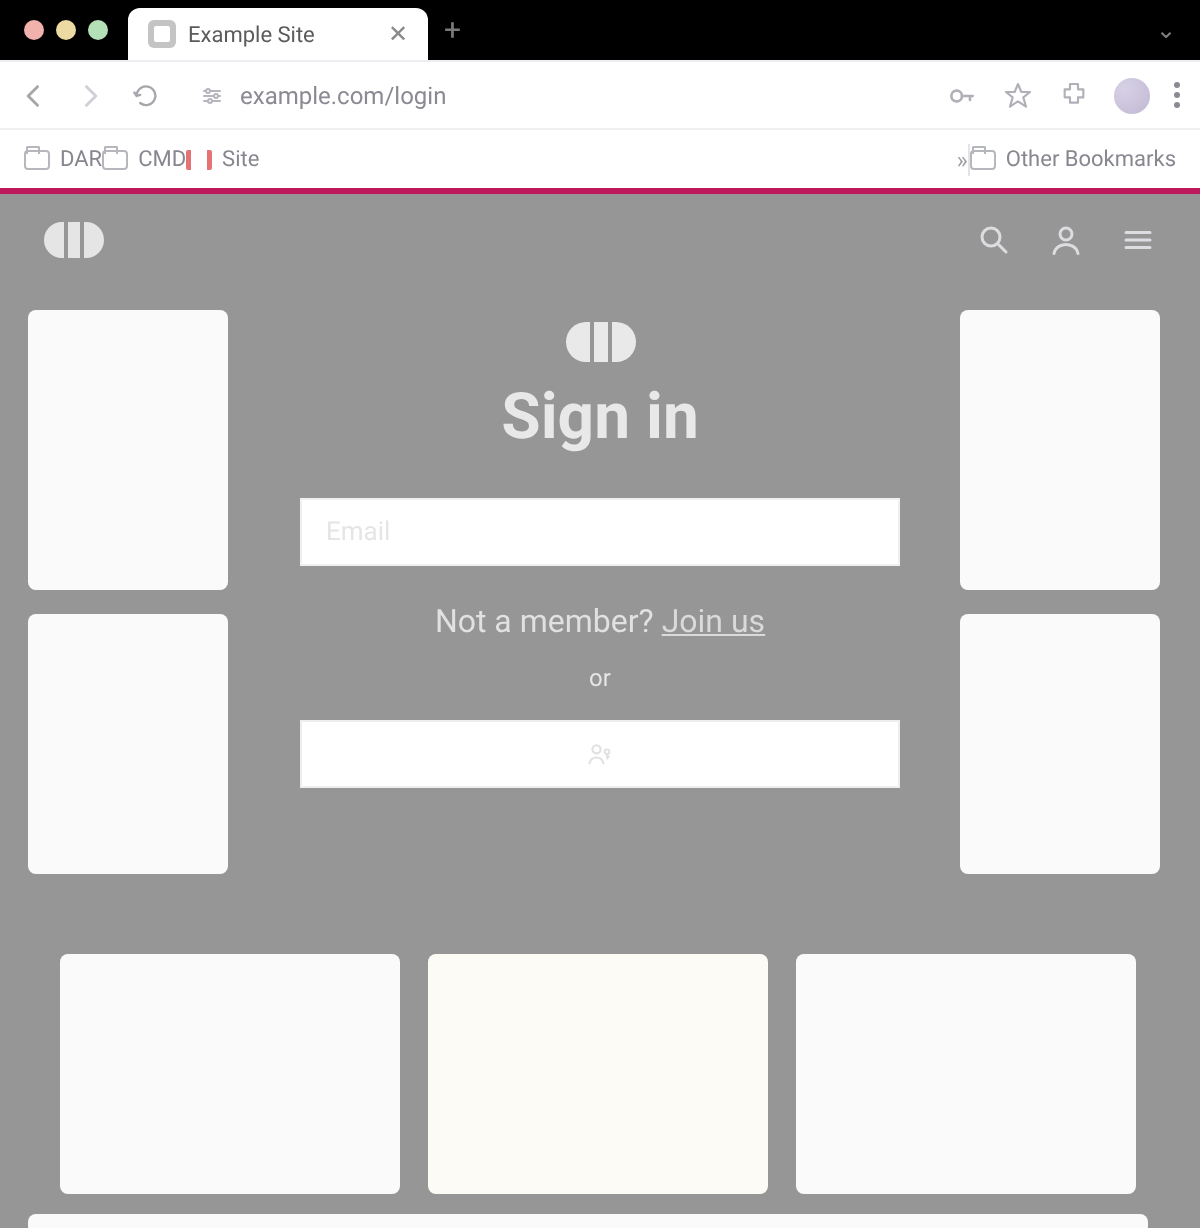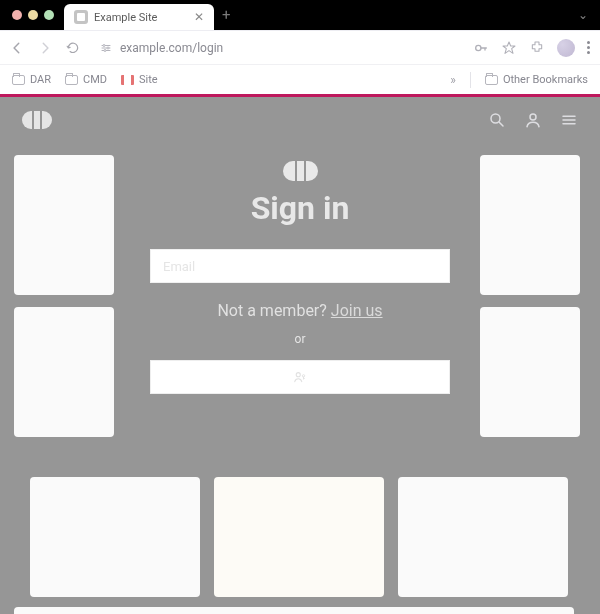--- a/index.html
+++ b/index.html
@@ -26,21 +26,21 @@
   .nav-icon { width: 14px; height: 14px; cursor: pointer; }
   .addr { flex: 1; display: flex; align-items: center; background: #fff; height: 26px; border-radius: 13px; padding: 0 10px; gap: 8px; }
   .addr .tune { color: #a0a0a8; font-size: 12px; }
   .addr .url { font-size: 12px; color: #8a8a92; flex: 1; }
   .toolbar-right { display: flex; gap: 12px; align-items: center; color: #9d9da5; }
   .tb-icon { width: 16px; height: 16px; cursor: pointer; display:flex; align-items:center; justify-content:center; }
   .avatar-dot { width: 18px; height: 18px; border-radius: 50%; background: radial-gradient(circle at 30% 30%, #d7d1e6, #c0b8d2); }
   .kebab { display: flex; flex-direction: column; gap: 2px; }
   .kebab span { width: 3px; height: 3px; background: #8a8a92; border-radius: 50%; }
 
-  .bookmarks { display: flex; align-items: center; height: 30px; padding: 0 12px; gap: 14px; background: #fff; border-top: 1px solid #f0f0f3; }
+  .bookmarks { display: flex; align-items: center; height: 30px; padding: 0 12px; background: #fff; border-top: 1px solid #f0f0f3; }
   .bm { display: flex; align-items: center; gap: 5px; font-size: 11px; color: #878790; cursor: pointer; }
   .bm .folder { width: 13px; height: 10px; border: 1px solid #b6b6bd; border-radius: 2px; position: relative; }
   .bm .folder::before { content:""; position:absolute; top:-3px; left:0; width:5px; height:3px; border:1px solid #b6b6bd; border-bottom:none; border-radius:1px 1px 0 0; }
   .gmail-ico { width: 13px; height: 10px; background: linear-gradient(to right,#e57373 0 20%,#fff 20% 80%,#e57373 80% 100%); border-radius:1px; position:relative; }
   .bookmarks .spacer { flex: 1; }
   .bm-overflow { color: #a0a0a8; font-size: 12px; }
   .bm-divider { width: 1px; height: 16px; background: #e3e3e8; }
 
   
   .page { position: relative; background: #404040; height: calc(614px - 30px - 34px - 30px); }

